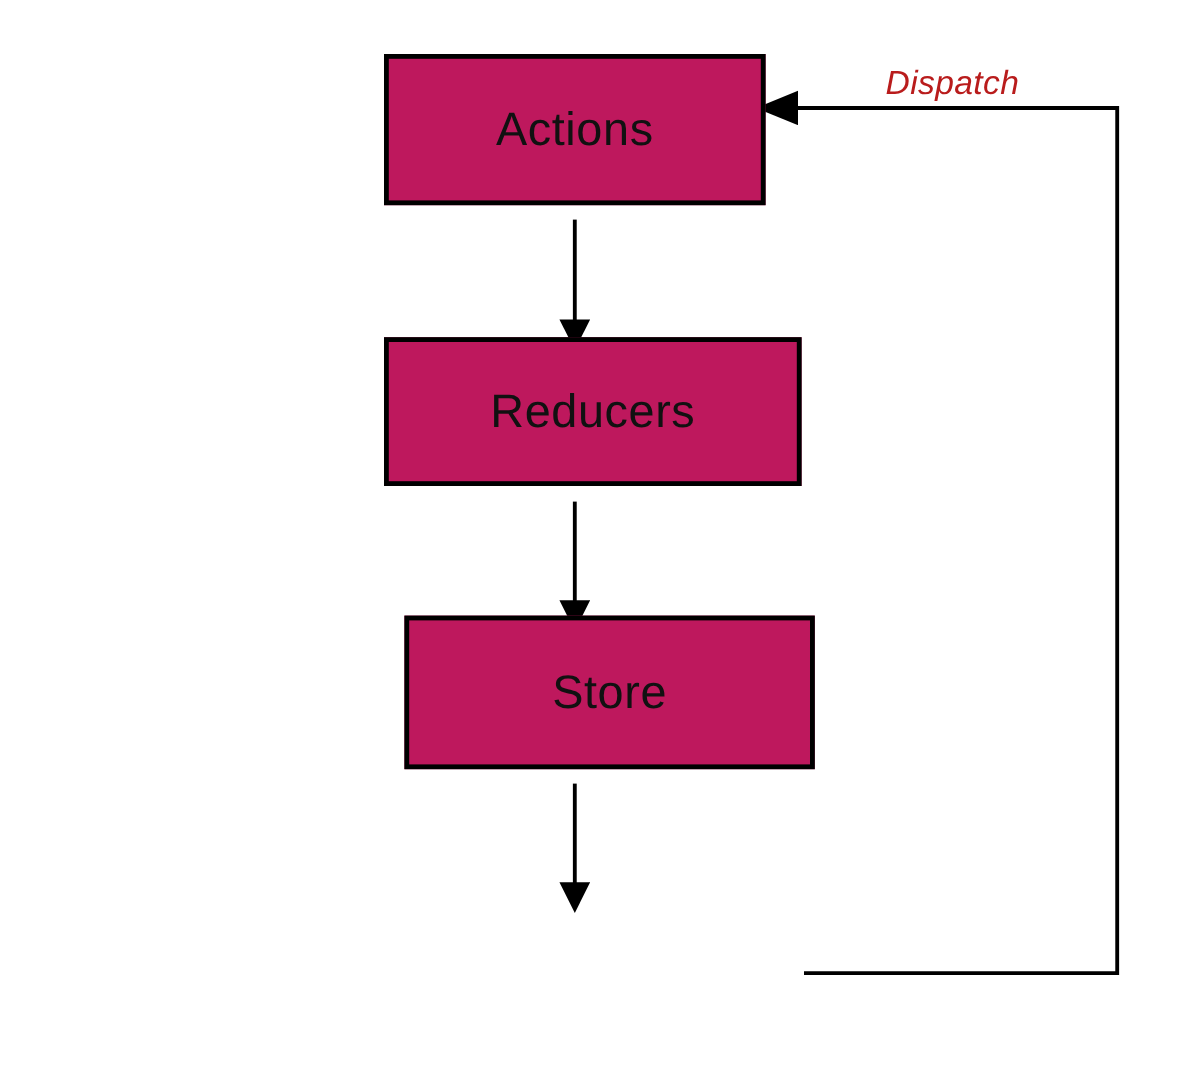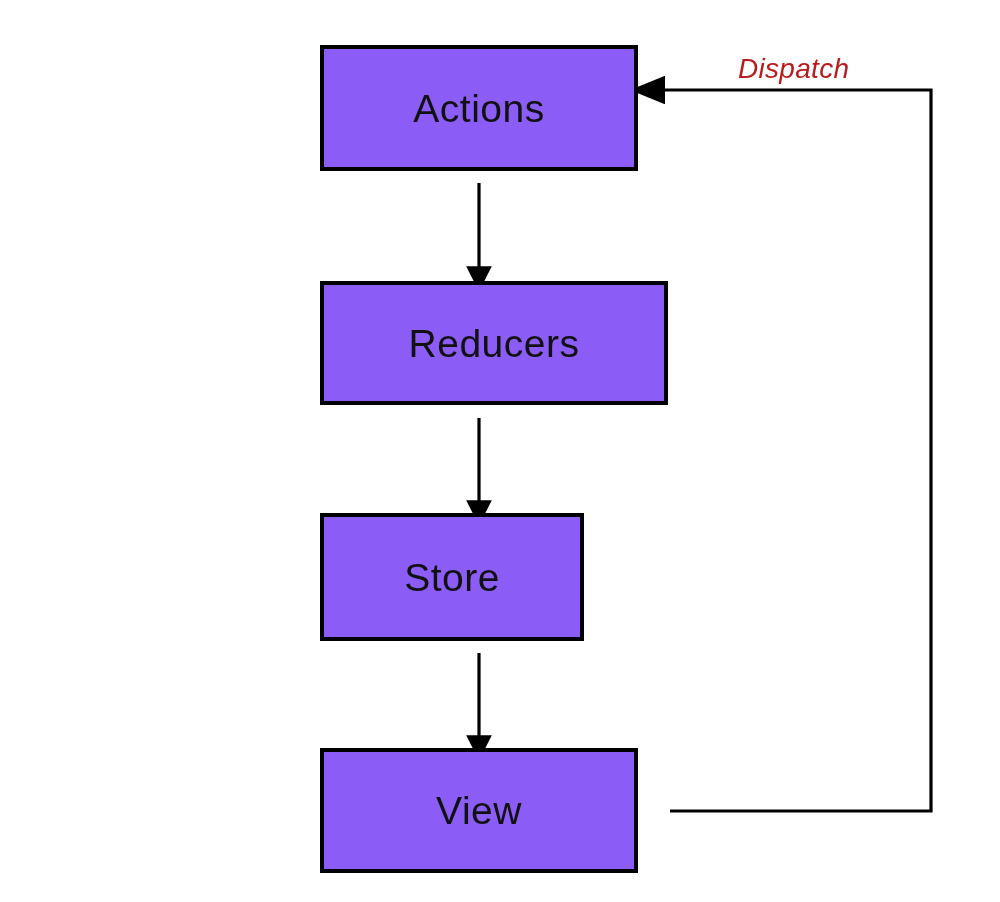--- a/index.html
+++ b/index.html
@@ -23,21 +23,21 @@
     top: 0;
     left: 0;
     width: 1000px;
     height: 902px;
     display: block;
   }
   .node-box {
     position: absolute;
     box-sizing: border-box;
     border: 4px solid #000000;
-    background: #8b5cf6;
+    background: #be185d;
     display: flex;
     align-items: center;
     justify-content: center;
   }
   .node-label {
     font-family: "Liberation Sans", sans-serif;
     font-size: 39px;
     font-weight: 400;
     color: #111111;
     letter-spacing: 0.5px;
@@ -49,21 +49,21 @@
     font-family: "Liberation Sans", sans-serif;
     font-style: italic;
     font-size: 28px;
     font-weight: 400;
     color: #b91c1c;
     white-space: nowrap;
     letter-spacing: 0.3px;
   }
   #box-actions  { left: 320px; top: 45px;  width: 318px; height: 126px; }
   #box-reducers { left: 320px; top: 281px; width: 348px; height: 124px; }
-  #box-store    { left: 320px; top: 513px; width: 264px; height: 128px; }
+  #box-store    { left: 337px; top: 513px; width: 342px; height: 128px; }
   #box-view     { left: 320px; top: 748px; width: 318px; height: 125px; }
   #label-dispatch { left: 738px; top: 53px; }
 </style>
 </head>
 <body>
 
 <div id="canvas">
 
   <svg id="diagram-svg" viewBox="0 0 1000 902" xmlns="http://www.w3.org/2000/svg">
     <defs>
@@ -89,19 +89,16 @@
   </div>
 
   <div class="node-box" id="box-reducers">
     <span class="node-label">Reducers</span>
   </div>
 
   <div class="node-box" id="box-store">
     <span class="node-label">Store</span>
   </div>
 
-  <div class="node-box" id="box-view">
-    <span class="node-label">View</span>
-  </div>
 
   <div class="edge-label" id="label-dispatch">Dispatch</div>
 
 </div>
 
 </body></html>

